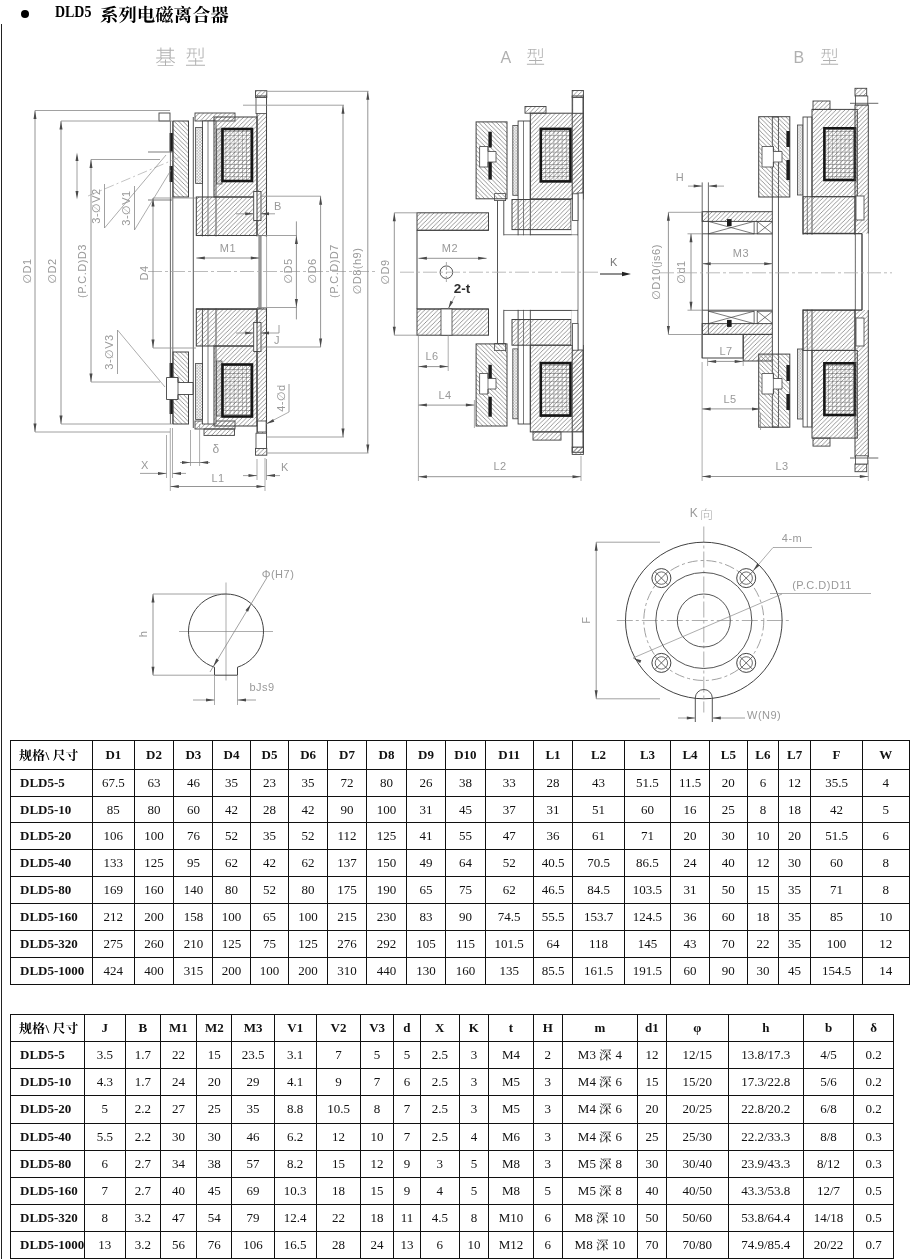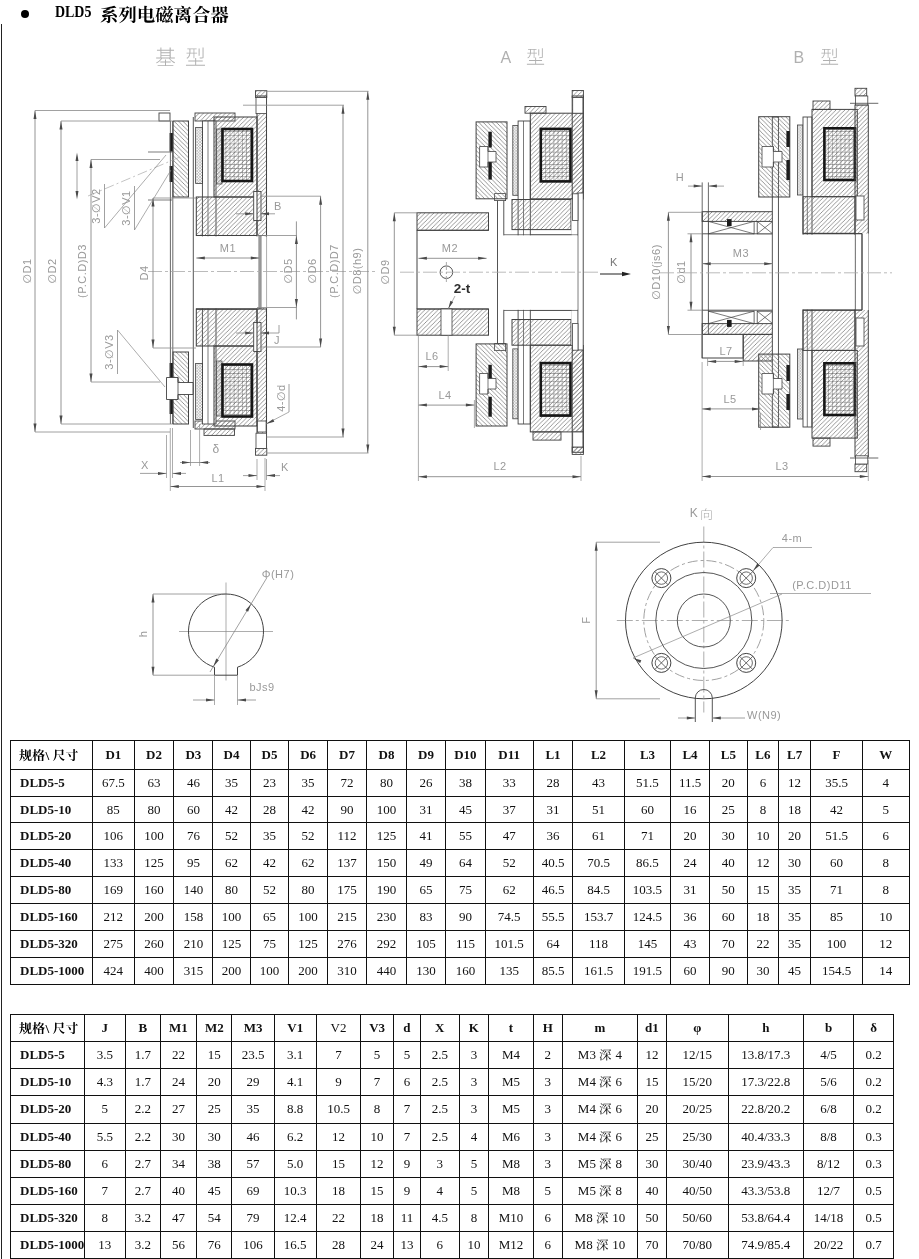--- a/index.html
+++ b/index.html
@@ -762,21 +762,21 @@
                 <use href="#g9" transform="translate(33.5,13) scale(0.10156,-0.10156)"></use>
                 <use href="#g10" transform="translate(46.5,13) scale(0.10156,-0.10156)"></use>
               </g>
             </svg></td>
           <td style="font-weight:bold">J</td>
           <td style="font-weight:bold">B</td>
           <td style="font-weight:bold">M1</td>
           <td style="font-weight:bold">M2</td>
           <td style="font-weight:bold">M3</td>
           <td style="font-weight:bold">V1</td>
-          <td style="font-weight:normal">V2</td>
+          <td style="font-weight:bold">V2</td>
           <td style="font-weight:bold">V3</td>
           <td style="font-weight:bold">d</td>
           <td style="font-weight:bold">X</td>
           <td style="font-weight:bold">K</td>
           <td style="font-weight:bold">t</td>
           <td style="font-weight:bold">H</td>
           <td style="font-weight:bold">m</td>
           <td style="font-weight:bold">d1</td>
           <td style="font-weight:bold">φ</td>
           <td style="font-weight:bold">h</td>
@@ -876,32 +876,32 @@
           <td>4</td>
           <td>M6</td>
           <td>3</td>
           <td>M4 <svg width="13" height="14" style="vertical-align:-3px">
               <g fill="#111">
                 <use href="#g11" transform="translate(0,11.5) scale(0.09766,-0.09766)"></use>
               </g>
             </svg>&nbsp;6</td>
           <td>25</td>
           <td>25/30</td>
-          <td>40.4/33.3</td>
+          <td>22.2/33.3</td>
           <td>8/8</td>
           <td>0.3</td>
         </tr>
         <tr style="height:27.15px">
           <td style="font-weight:bold;text-align:left;padding-left:9px">DLD5-80</td>
           <td>6</td>
           <td>2.7</td>
           <td>34</td>
           <td>38</td>
           <td>57</td>
-          <td>5.0</td>
+          <td>8.2</td>
           <td>15</td>
           <td>12</td>
           <td>9</td>
           <td>3</td>
           <td>5</td>
           <td>M8</td>
           <td>3</td>
           <td>M5 <svg width="13" height="14" style="vertical-align:-3px">
               <g fill="#111">
                 <use href="#g11" transform="translate(0,11.5) scale(0.09766,-0.09766)"></use>

